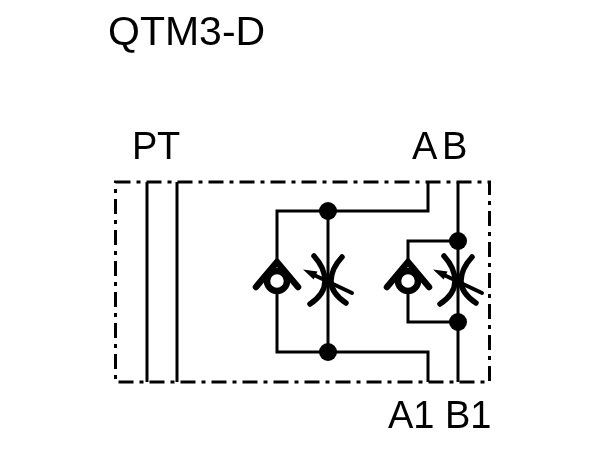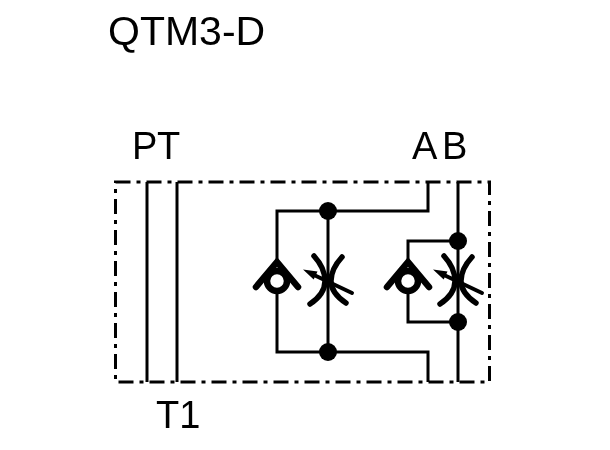--- a/index.html
+++ b/index.html
@@ -30,21 +30,22 @@
 
   <div id="title">
     <div>QTM3-D</div>
   </div>
 
   <span class="port-label" style="left:132px;top:127px">P</span>
   <span class="port-label" style="left:157px;top:127px">T</span>
   <span class="port-label" style="left:412px;top:127px">A</span>
   <span class="port-label" style="left:442px;top:127px">B</span>
 
-  <span class="port-label" style="left:156px;top:396px">T1</span>
+  <span class="port-label" style="left:388px;top:396px">A1</span>
+  <span class="port-label" style="left:445px;top:396px">B1</span>
 
   <svg id="schematic-svg" width="610" height="450" viewBox="0 0 610 450">
     <g stroke="#000000" fill="none" stroke-width="3">
 
       <rect x="115.5" y="182" width="374" height="200" stroke-dasharray="15 6 4 6"></rect>
 
       <path d="M147,182 L147,382"></path>
 
       <path d="M177,182 L177,382"></path>
 

